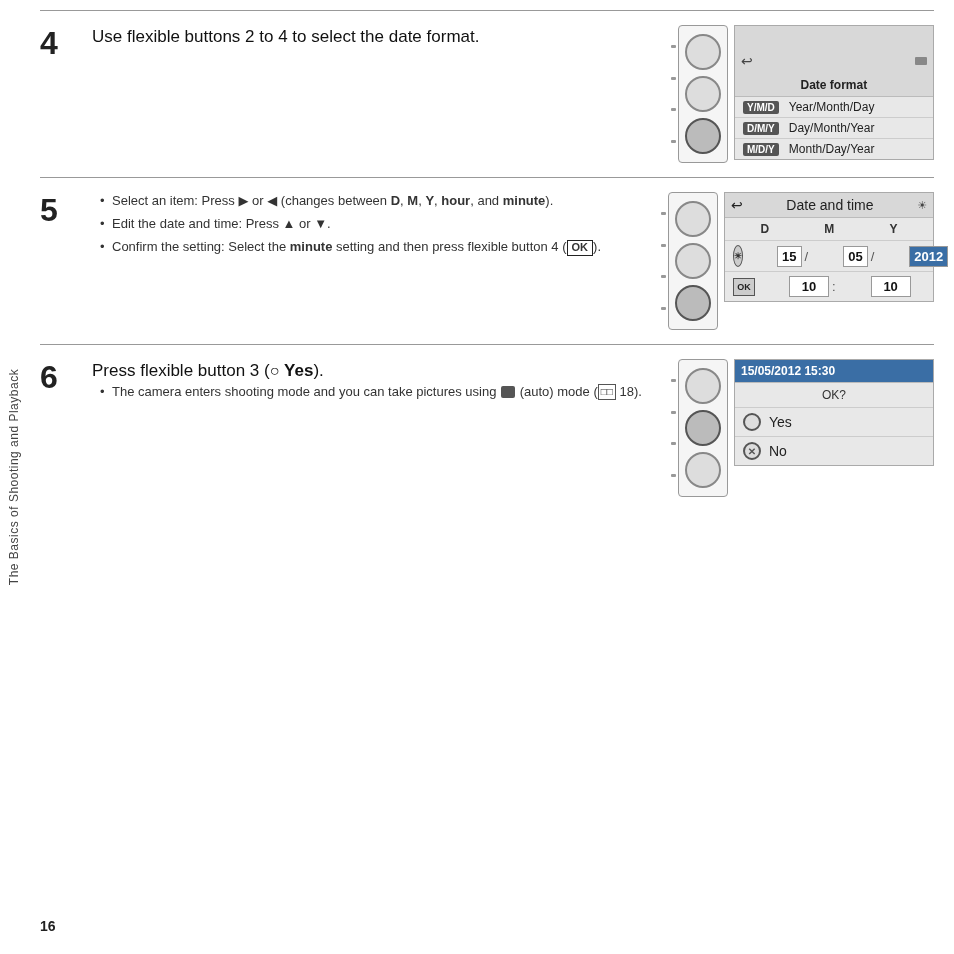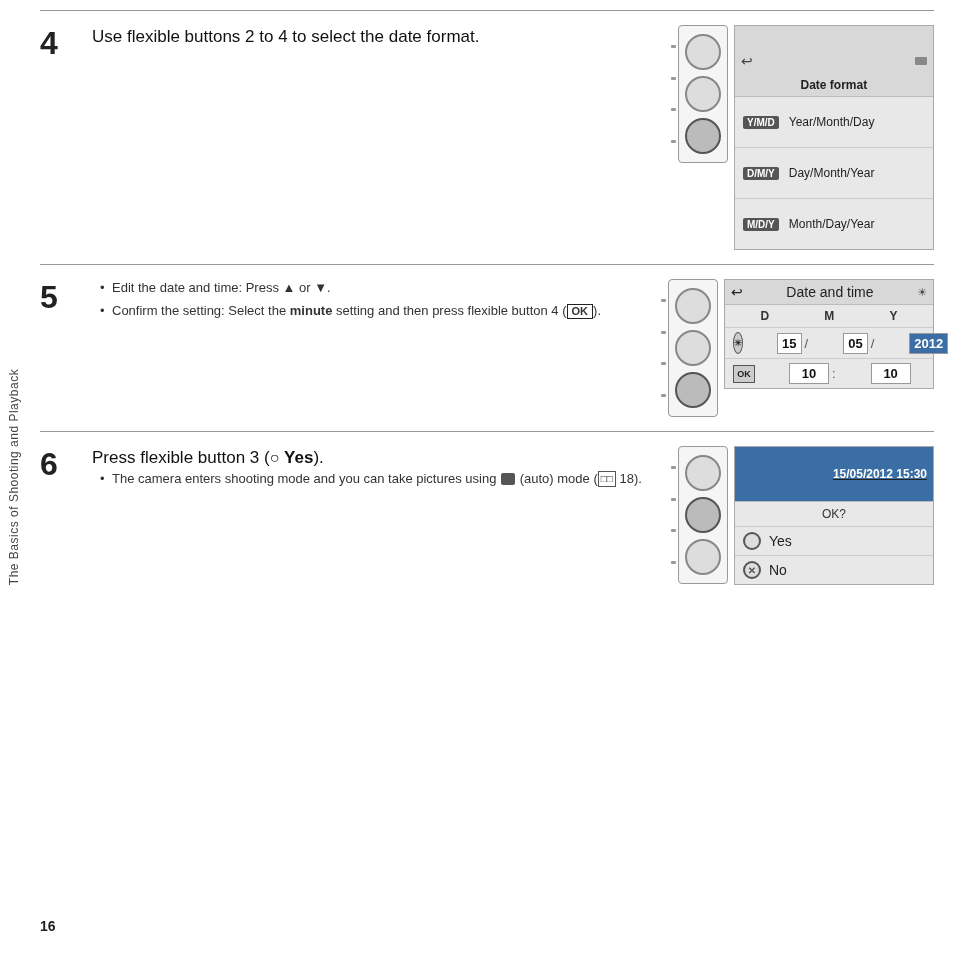--- a/index.html
+++ b/index.html
@@ -154,21 +154,21 @@
     .screen-header .mini-icon {
       width: 12px;
       height: 8px;
       background: #888;
       border-radius: 1px;
     }
 
     .date-option {
       display: flex;
       align-items: center;
-      padding: 18px 8px;
+      padding: 3px 8px;
       border-bottom: 1px solid #ccc;
       gap: 10px;
     }
 
     .date-option:last-child {
       border-bottom: none;
     }
 
     .date-option-tag {
       background: #555;
@@ -285,25 +285,24 @@
     
     .confirm-screen {
       width: 200px;
       border: 1.5px solid #aaa;
       background: #e8e8e8;
     }
 
     .confirm-header {
       display: flex;
       align-items: center;
-      justify-content: flex-end;
-      padding: 20px 6px;
+      justify-content: flex-start;
+      padding: 4px 6px;
       background: #3a6ea5;
       border-bottom: 1px solid #bbb;
-      text-decoration: underline;
     }
 
     .confirm-header .date-title {
       font-size: 12px;
       font-weight: bold;
       color: #fff;
     }
 
     .confirm-question {
       text-align: center;
@@ -489,20 +488,21 @@
           </div>
         </div>
       </div>
     </div>
 
     <div class="section">
       <div class="section-number">5</div>
       <div class="section-row">
         <div class="section-left">
           <ul class="bullet-list">
+            <li>Select an item: Press ▶ or ◀ (changes between <b>D</b>, <b>M</b>, <b>Y</b>, <b>hour</b>, and <b>minute</b>).</li>
             <li>Edit the date and time: Press ▲ or ▼.</li>
             <li>Confirm the setting: Select the <b>minute</b> setting and then press flexible button 4 (<span class="ok-box" style="font-size:11px;border-width:1.5px;">OK</span>).</li>
           </ul>
         </div>
         <div class="section-right">
 
           <div class="cam-device">
             <div class="cam-side-lines">
               <div class="side-line"></div>
               <div class="side-line"></div>

